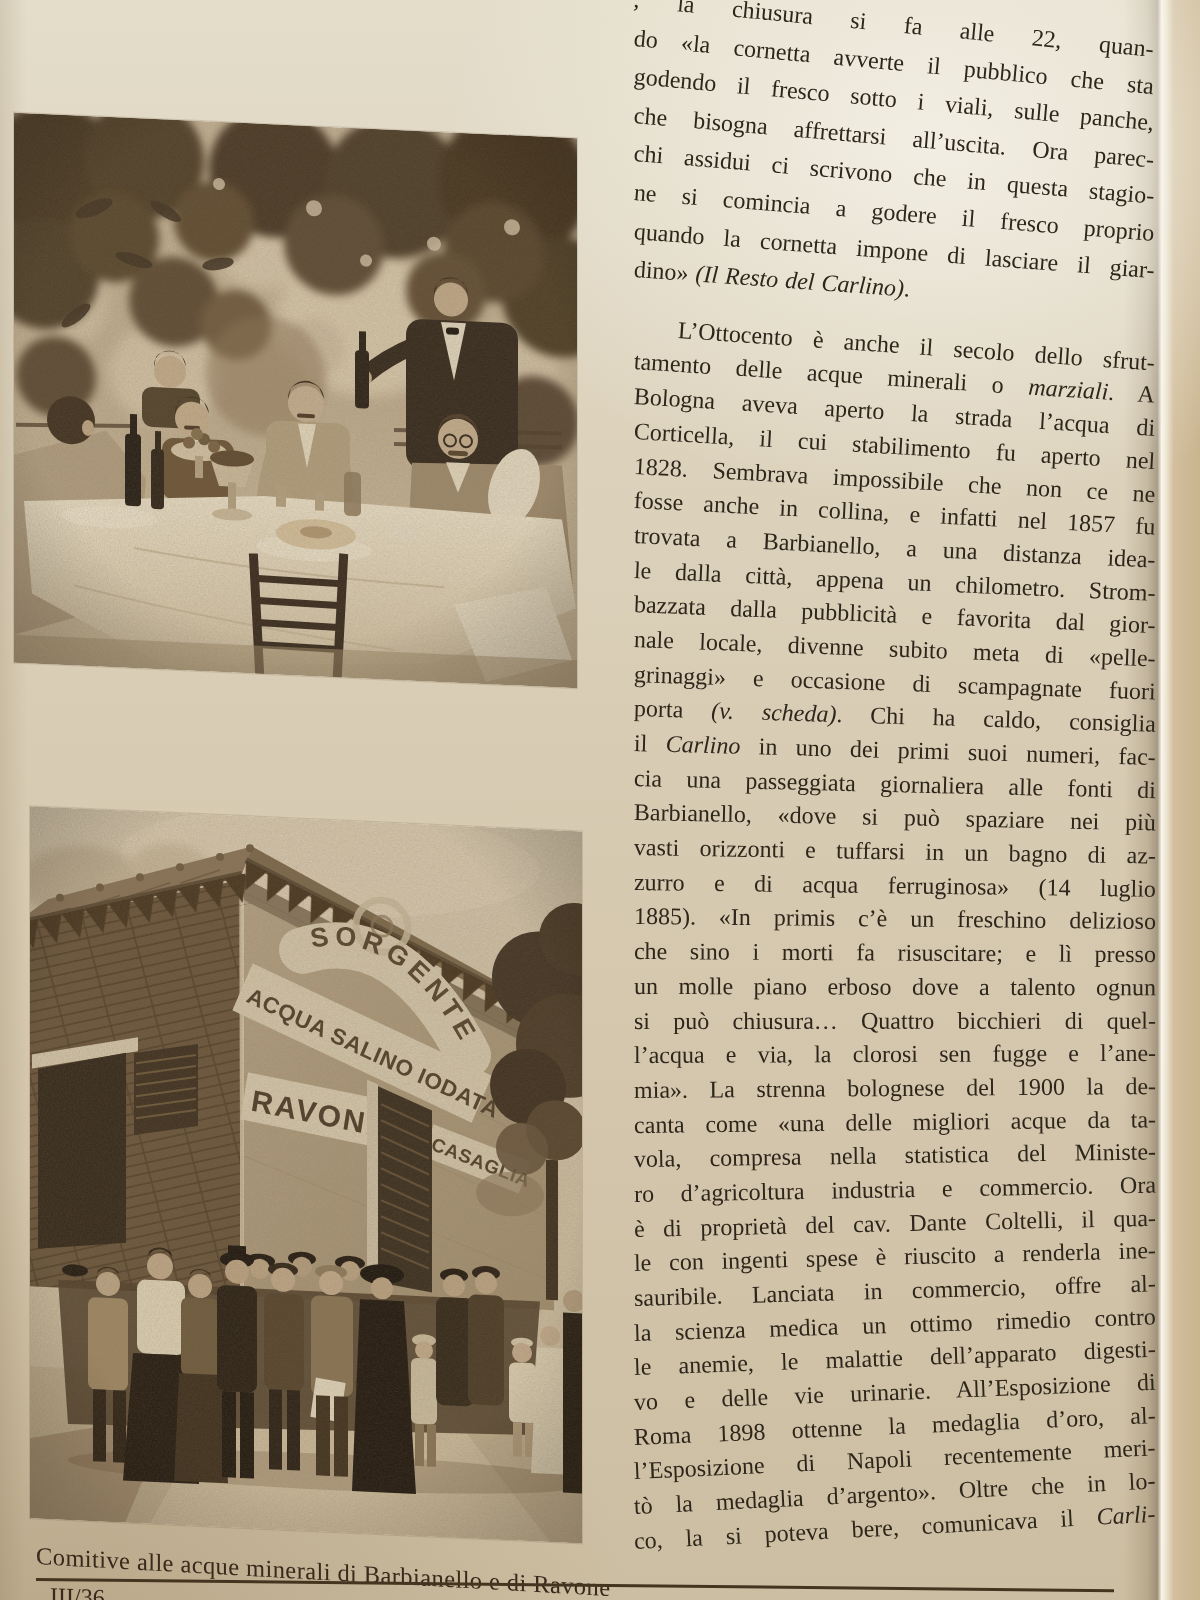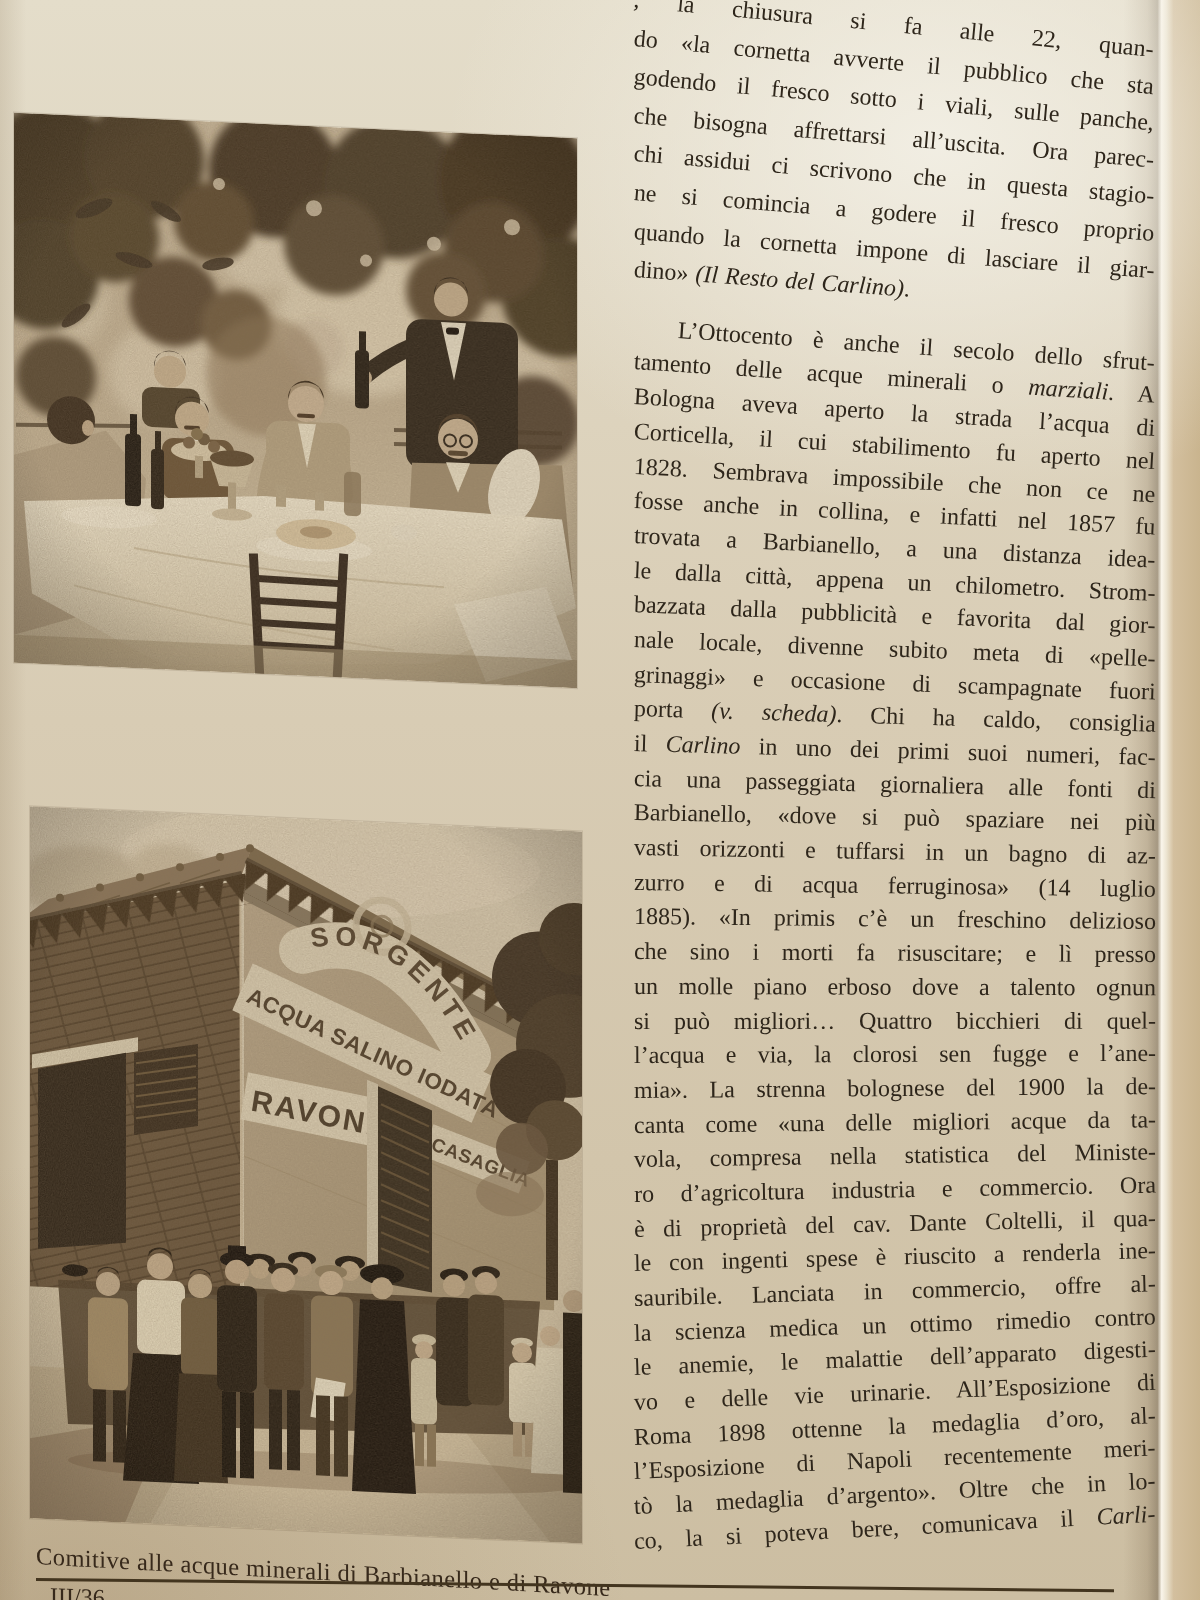--- a/index.html
+++ b/index.html
@@ -508,21 +508,21 @@
       <div class="line" style="transform: rotate(1.929deg);"><span>grinaggi» e occasione di scampagnate fuori</span></div>
       <div class="line" style="transform: rotate(1.731deg);"><span>porta </span><span class="it">(v. scheda)</span><span>. Chi ha caldo, consiglia</span></div>
       <div class="line" style="transform: rotate(1.534deg);"><span>il </span><span class="it">Carlino</span><span> in uno dei primi suoi numeri, fac-</span></div>
       <div class="line" style="transform: rotate(1.337deg);"><span>cia una passeggiata giornaliera alle fonti di</span></div>
       <div class="line" style="transform: rotate(1.14deg);"><span>Barbianello, «dove si può spaziare nei più</span></div>
       <div class="line" style="transform: rotate(0.943deg);"><span>vasti orizzonti e tuffarsi in un bagno di az-</span></div>
       <div class="line" style="transform: rotate(0.746deg);"><span>zurro e di acqua ferruginosa» (14 luglio</span></div>
       <div class="line" style="transform: rotate(0.549deg);"><span>1885). «In primis c’è un freschino delizioso</span></div>
       <div class="line" style="transform: rotate(0.351deg);"><span>che sino i morti fa risuscitare; e lì presso</span></div>
       <div class="line" style="transform: rotate(0.154deg);"><span>un molle piano erboso dove a talento ognun</span></div>
-      <div class="line" style="transform: rotate(-0.043deg);"><span>si può migliori… Quattro bicchieri di quel-</span></div>
+      <div class="line" style="transform: rotate(-0.043deg);"><span>si può chiusura… Quattro bicchieri di quel-</span></div>
       <div class="line" style="transform: rotate(-0.24deg);"><span>l’acqua e via, la clorosi sen fugge e l’ane-</span></div>
       <div class="line" style="transform: rotate(-0.437deg);"><span>mia». La strenna bolognese del 1900 la de-</span></div>
       <div class="line" style="transform: rotate(-0.634deg);"><span>canta come «una delle migliori acque da ta-</span></div>
       <div class="line" style="transform: rotate(-0.831deg);"><span>vola, compresa nella statistica del Ministe-</span></div>
       <div class="line" style="transform: rotate(-1.029deg);"><span>ro d’agricoltura industria e commercio. Ora</span></div>
       <div class="line" style="transform: rotate(-1.226deg);"><span>è di proprietà del cav. Dante Coltelli, il qua-</span></div>
       <div class="line" style="transform: rotate(-1.423deg);"><span>le con ingenti spese è riuscito a renderla ine-</span></div>
       <div class="line" style="transform: rotate(-1.62deg);"><span>sauribile. Lanciata in commercio, offre al-</span></div>
       <div class="line" style="transform: rotate(-1.817deg);"><span>la scienza medica un ottimo rimedio contro</span></div>
       <div class="line" style="transform: rotate(-2.014deg);"><span>le anemie, le malattie dell’apparato digesti-</span></div>

